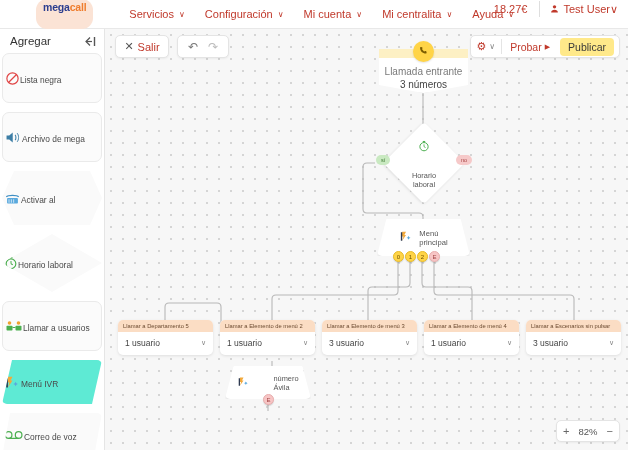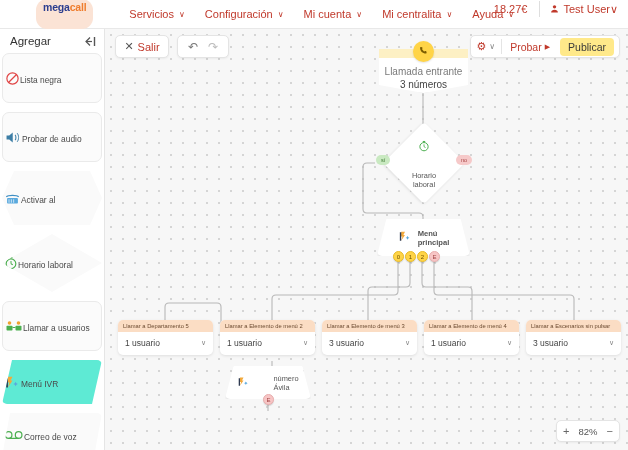--- a/index.html
+++ b/index.html
@@ -203,21 +203,21 @@
   #pill-si { left: -19px; top: 21px; background: #c9e9c1; color: #3e7a33; }
   #pill-no { left: 61px; top: 21px; background: #f6c9c9; color: #a64242; }
 
   
   #n-menu {
     left: 272px; top: 190px; width: 93px; height: 37px;
     background: #fff;
     clip-path: polygon(10% 0, 90% 0, 100% 100%, 0 100%);
     border-radius: 5px;
     box-shadow: 0 1px 3px rgba(0,0,0,0.10);
-    display: flex; align-items: center; justify-content: center; gap: 6px; font-weight: bold;
+    display: flex; align-items: center; justify-content: center; gap: 6px;
   }
   #n-menu .lbl { font-size: 7.6px; color: #555; line-height: 9px; }
 
   
   #n-avila {
     left: 120px; top: 337px; width: 86px; height: 33px;
     background: #fff;
     clip-path: polygon(10% 0, 90% 0, 100% 100%, 0 100%);
     border-radius: 5px;
     box-shadow: 0 1px 3px rgba(0,0,0,0.10);
@@ -327,21 +327,21 @@
   </div>
 
   <div class="sbitem shape-rect">
     <div class="ic">
       <svg width="17" height="15" viewBox="0 0 22 18">
           <path d="M2 6.5h3.5L10 2.5v13L5.5 11.5H2z" fill="#3d7ea6"></path>
           <path d="M13 5.5c1.5 1.3 1.5 5.7 0 7" stroke="#3d7ea6" stroke-width="1.4" fill="none"></path>
           <path d="M15.6 3.3c2.6 2.3 2.6 9.1 0 11.4" stroke="#3d7ea6" stroke-width="1.2" fill="none"></path>
         </svg>
     </div>
-    <div class="lbl">Probar de audio</div>
+    <div class="lbl">Archivo de mega</div>
   </div>
 
   <div class="sbitem shape-hex">
     <div class="ic">
       <svg width="17" height="15" viewBox="0 0 22 18">
           <path d="M3 7c2-2.6 14-2.6 16 0" stroke="#3f8fc4" stroke-width="1.6" fill="none"></path>
           <rect x="4" y="8.5" width="14" height="7" rx="1" fill="#5aa9dd"></rect>
           <line x1="6.5" y1="10" x2="6.5" y2="14.5" stroke="#fff" stroke-width="0.9"></line>
           <line x1="9.5" y1="10" x2="9.5" y2="14.5" stroke="#fff" stroke-width="0.9"></line>
           <line x1="12.5" y1="10" x2="12.5" y2="14.5" stroke="#fff" stroke-width="0.9"></line>

